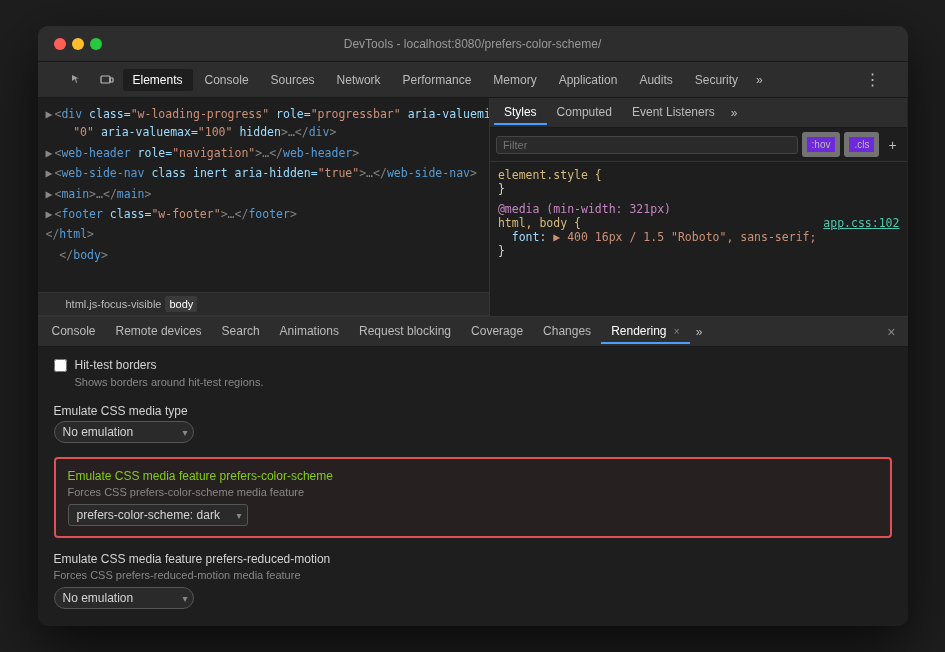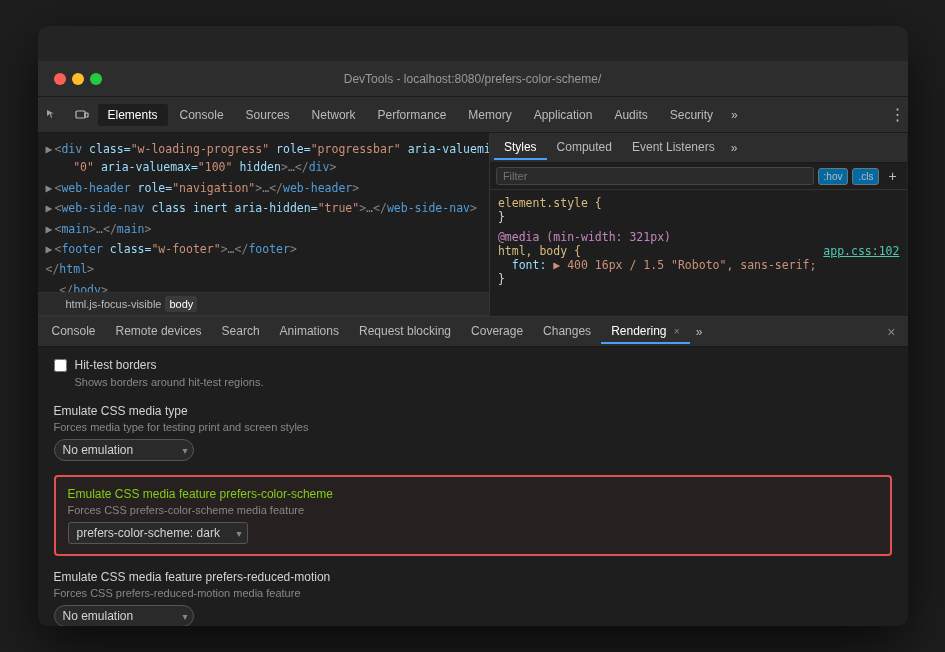--- a/index.html
+++ b/index.html
@@ -25,21 +25,20 @@
     
     .titlebar {
       background: #2d2d2d;
       height: 36px;
       display: flex;
       align-items: center;
       padding: 0 16px;
       flex-shrink: 0;
       border-bottom: 1px solid #1a1a1a;
       position: relative;
-      margin-top: 35px;
     }
     .traffic-lights {
       display: flex;
       gap: 6px;
       align-items: center;
     }
     .traffic-light {
       width: 12px;
       height: 12px;
       border-radius: 50%;
@@ -54,21 +53,21 @@
       color: #999;
       font-size: 12px;
       white-space: nowrap;
     }
     
     .toolbar {
       background: #2d2d2d;
       height: 36px;
       display: flex;
       align-items: center;
-      padding: 0 0;
+      padding: 0 25px;
       border-bottom: 1px solid #1a1a1a;
       flex-shrink: 0;
       gap: 2px;
     }
     .toolbar-icon-btn {
       width: 28px;
       height: 28px;
       background: none;
       border: none;
       color: #bbb;
@@ -212,22 +211,22 @@
       border: 1px solid #444;
       border-radius: 3px;
       padding: 2px 6px;
       font-size: 11px;
       color: #bbb;
       outline: none;
     }
     .filter-btn {
       font-size: 10px;
       color: #bbb;
-      background: #0369a1;
-      border: 1px solid #737373;
+      background: #6d28d9;
+      border: 5px solid #737373;
       border-radius: 3px;
       padding: 2px 5px;
       cursor: pointer;
     }
     .filter-plus {
       width: 18px;
       height: 18px;
       display: flex;
       align-items: center;
       justify-content: center;
@@ -516,21 +515,20 @@
       <div class="render-item">
         <div class="render-item-header">
           <input type="checkbox" class="render-checkbox" style="">
           <span class="render-label">Hit-test borders</span>
         </div>
         <div class="render-desc">Shows borders around hit-test regions.</div>
       </div>
 
       <div class="render-item">
         <div class="render-select-label">Emulate CSS media type</div>
-        <div class="render-select-desc">Forces media type for testing print and screen styles</div>
         <div class="select-wrapper">
           <select class="render-select">
             <option>No emulation</option>
           </select>
           <span class="select-arrow">▾</span>
         </div>
       </div>
 
       <div class="highlight-box">
         <div class="render-select-label">Emulate CSS media feature prefers-color-scheme</div>

